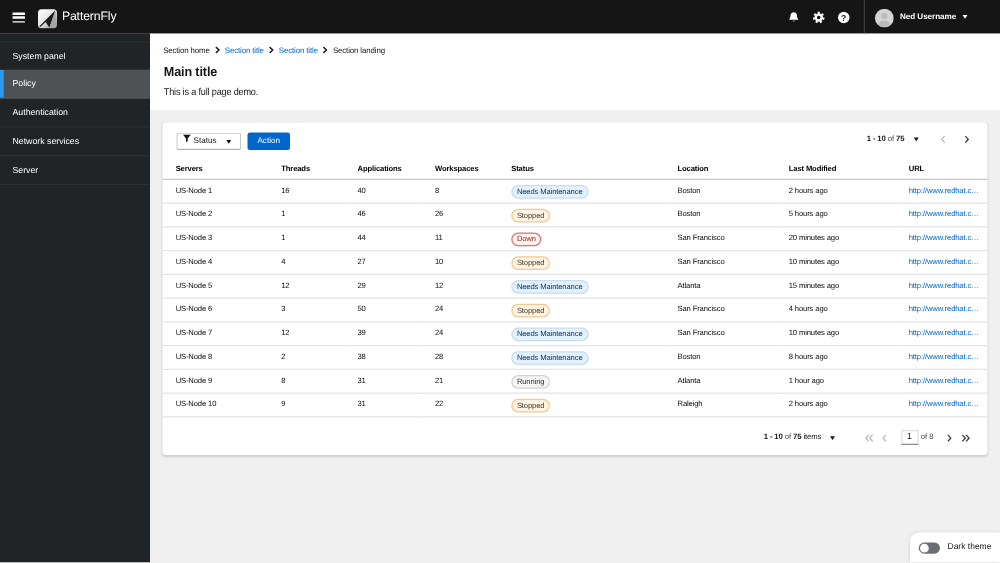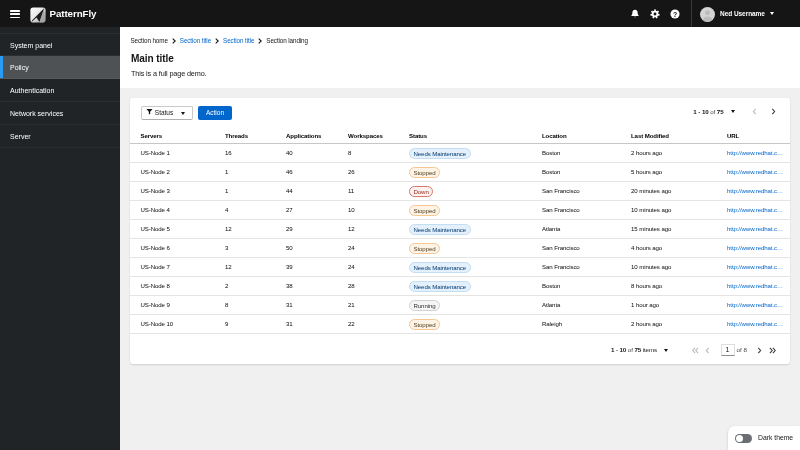--- a/index.html
+++ b/index.html
@@ -4,21 +4,21 @@
 <style>
 * { margin:0; padding:0; box-sizing:border-box; }
 html,body { width:800px; height:450px; overflow:hidden; font-family:"Liberation Sans", sans-serif; }
 body { position:relative; background:#f0f0f0; }
 
 
 .masthead { position:absolute; left:0; top:0; width:800px; height:27px; background:#151515; }
 .burger { position:absolute; left:9.5px; top:10.2px; width:10.5px; height:8px; }
 .burger div { height:1.5px; background:#fff; margin-bottom:1.7px; border-radius:0.4px; }
 .logo { position:absolute; left:30px; top:7px; }
-.brand { position:absolute; left:49.5px; top:8.2px; color:#fff; font-size:9.8px; font-weight:bold; letter-spacing:-0.1px; }
+.brand { position:absolute; left:49.5px; top:8.2px; color:#fff; font-size:9.8px; font-weight:normal; letter-spacing:-0.1px; }
 .hicon { position:absolute; top:8.5px; }
 .hdivider { position:absolute; left:691px; top:0; width:1px; height:27px; background:#3a3a3a; }
 .avatar { position:absolute; left:700px; top:6.5px; }
 .uname { position:absolute; left:720px; top:10px; color:#fff; font-size:6.5px; font-weight:bold; letter-spacing:-0.05px; }
 .ucaret { position:absolute; left:770px; top:12px; width:0; height:0; border-left:2.8px solid transparent; border-right:2.8px solid transparent; border-top:3.2px solid #fff; }
 
 
 .sidebar { position:absolute; left:0; top:27px; width:120px; height:423px; background:#212427; padding-top:6px; }
 .nav-item { position:relative; height:23px; line-height:23px; padding-left:10px; color:#fff; font-size:7px; border-bottom:1px solid rgba(255,255,255,0.05); }
 .nav-item.first { border-top:1px solid rgba(255,255,255,0.05); }

